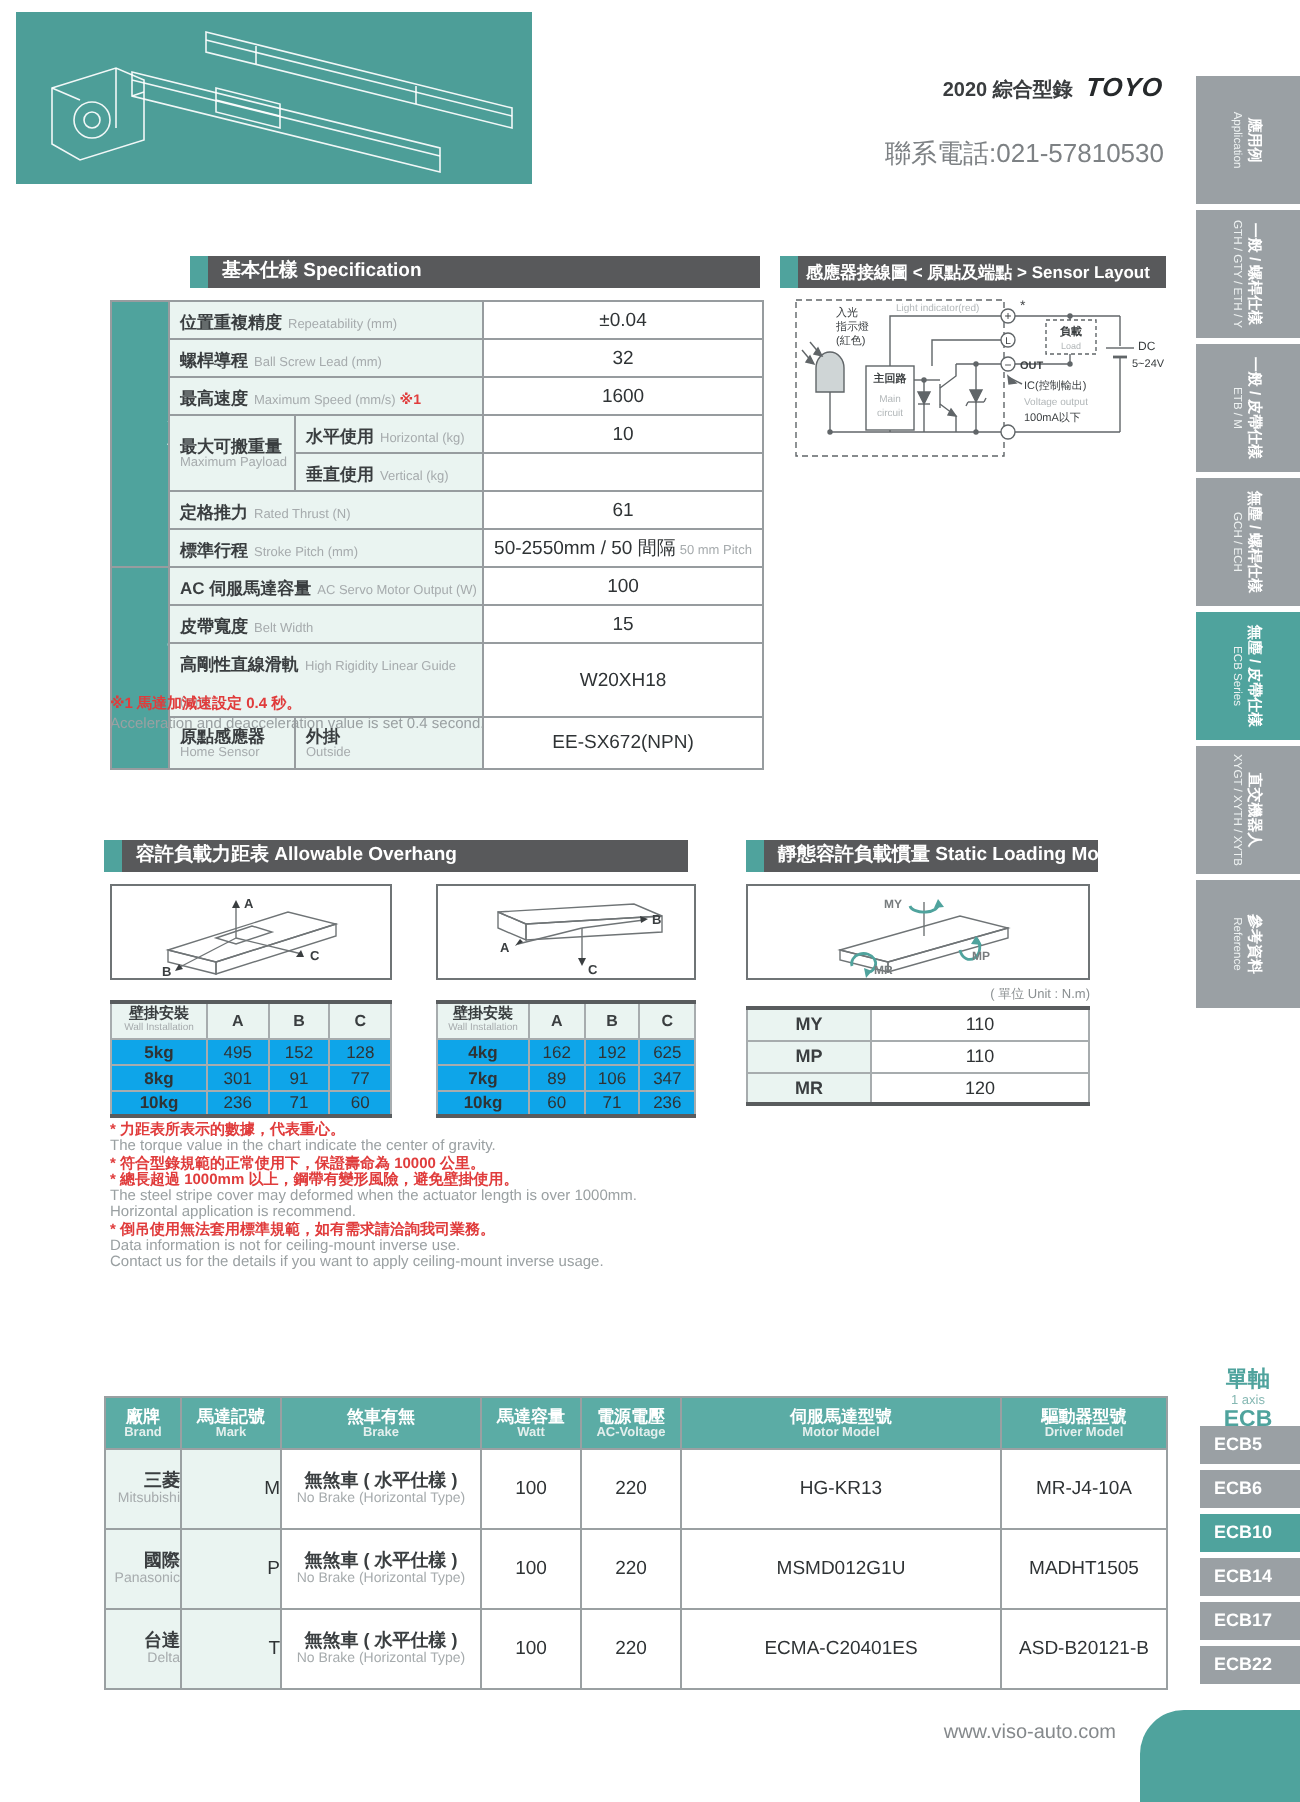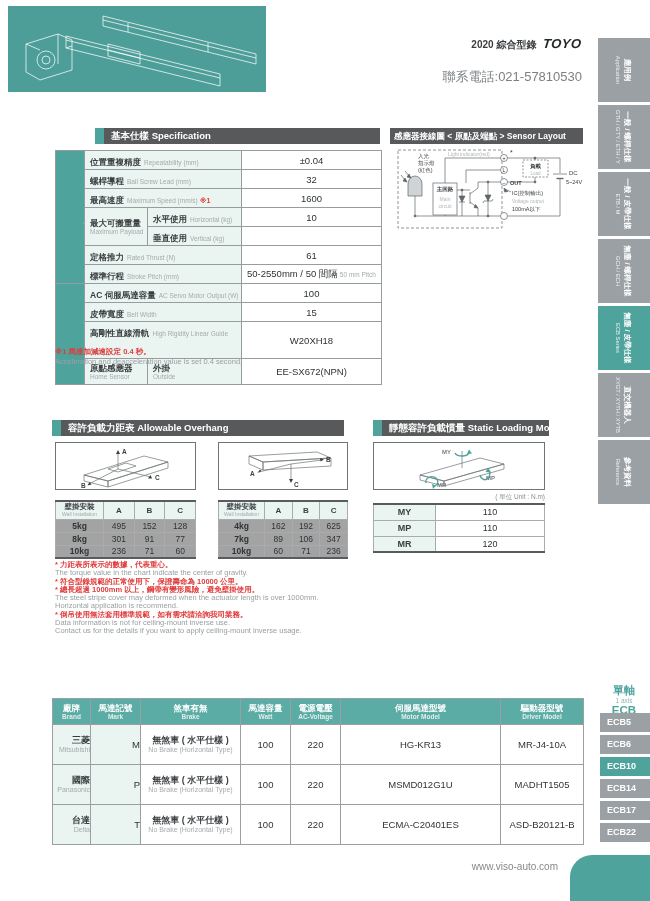--- a/index.html
+++ b/index.html
@@ -46,21 +46,21 @@
   
   .dbox{position:absolute;background:#fff;border:1px solid #6f7476;}
 
   
   .oh-table{position:absolute;border-collapse:collapse;table-layout:fixed;border-top:2px solid #595c5e;border-bottom:2px solid #595c5e;}
   .oh-table td{border:1px solid #a7acae;text-align:center;vertical-align:middle;}
   .oh-table .hrow td{background:var(--mint);height:18px;}
   .oh-h-zh{display:block;font-size:7.5px;font-weight:bold;color:#3a3e40;line-height:1.1;}
   .oh-h-en{display:block;font-size:5px;color:var(--txt-gray);line-height:1.1;}
   .oh-col{font-size:8px;font-weight:bold;color:#3a3e40;}
-  .oh-table .drow td{height:13px;background:#a3a3a3;font-size:8.5px;color:var(--txt);}
+  .oh-table .drow td{height:13px;background:#0ea5e9;font-size:8.5px;color:var(--txt);}
   .oh-table .drow td.ld{font-weight:bold;}
 
   
   .unit-note{position:absolute;left:373px;top:493px;width:172px;text-align:right;font-size:6.5px;color:#8b9092;}
   .mm-table{position:absolute;left:373px;top:503px;width:172px;border-collapse:collapse;table-layout:fixed;border-top:2px solid #595c5e;border-bottom:2px solid #595c5e;}
   .mm-table td{border:1px solid #a7acae;height:16px;text-align:center;font-size:9px;color:var(--txt);}
   .mm-table td.ml{background:var(--mint);font-weight:bold;color:#3a3e40;}
 
   
   .notes{position:absolute;left:55px;top:561px;width:430px;}
@@ -199,21 +199,21 @@
             <span class="zh">外掛</span>
             <span class="en">Outside</span>
           </td>
       <td class="val">EE-SX672(NPN)</td>
     </tr>
   </tbody>
     </table>
   <div class="fn-red">※1 馬達加減速設定 0.4 秒。</div>
   <div class="fn-gray">Acceleration and deacceleration value is set 0.4 second.</div>
 
-  <div class="sec" style="left:390px;top:128px;width:193px;flex-direction:column;">
+  <div class="sec" style="left:390px;top:128px;width:193px;">
     <div class="sq"></div>
     <div class="bar" style="font-size:8.5px;padding:0 4px;">感應器接線圖 &lt; 原點及端點 &gt; Sensor Layout</div>
   </div>
 
   <svg class="sensor-svg" width="193" height="92" viewBox="0 0 193 92">
     <g fill="none" stroke="#606568" stroke-width="0.7">
       <rect x="8" y="4" width="104" height="78" stroke-dasharray="3,2"></rect>
 
       <path d="M55,37 V12 H110.5"></path>
       <path d="M110.5,24 H76 V37"></path>

